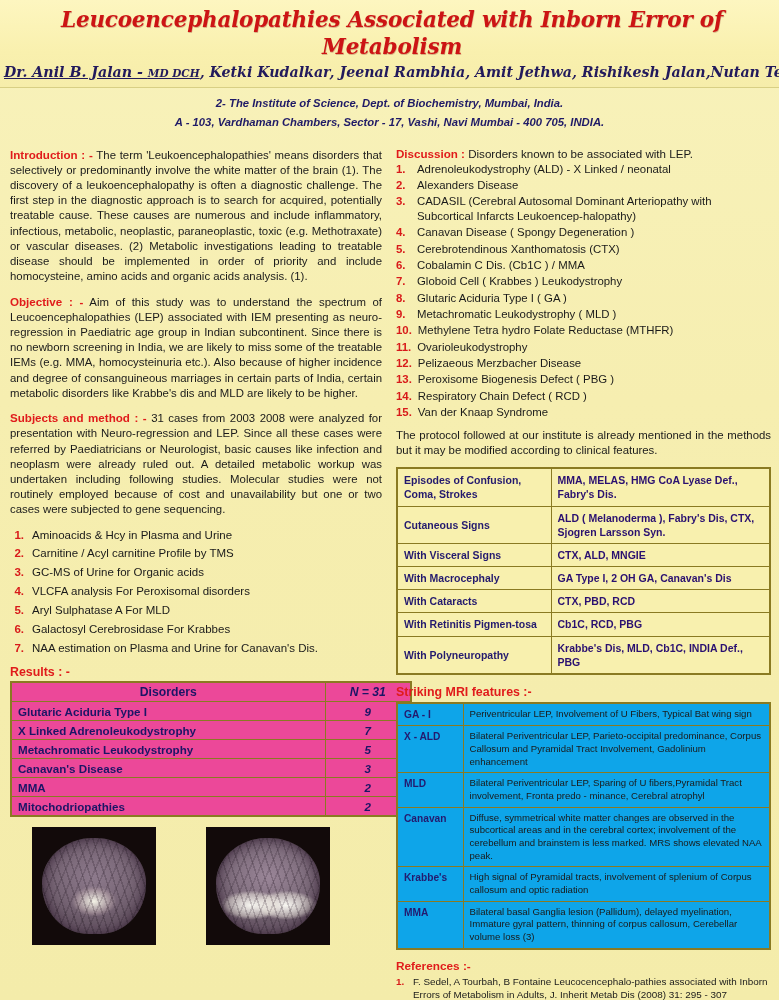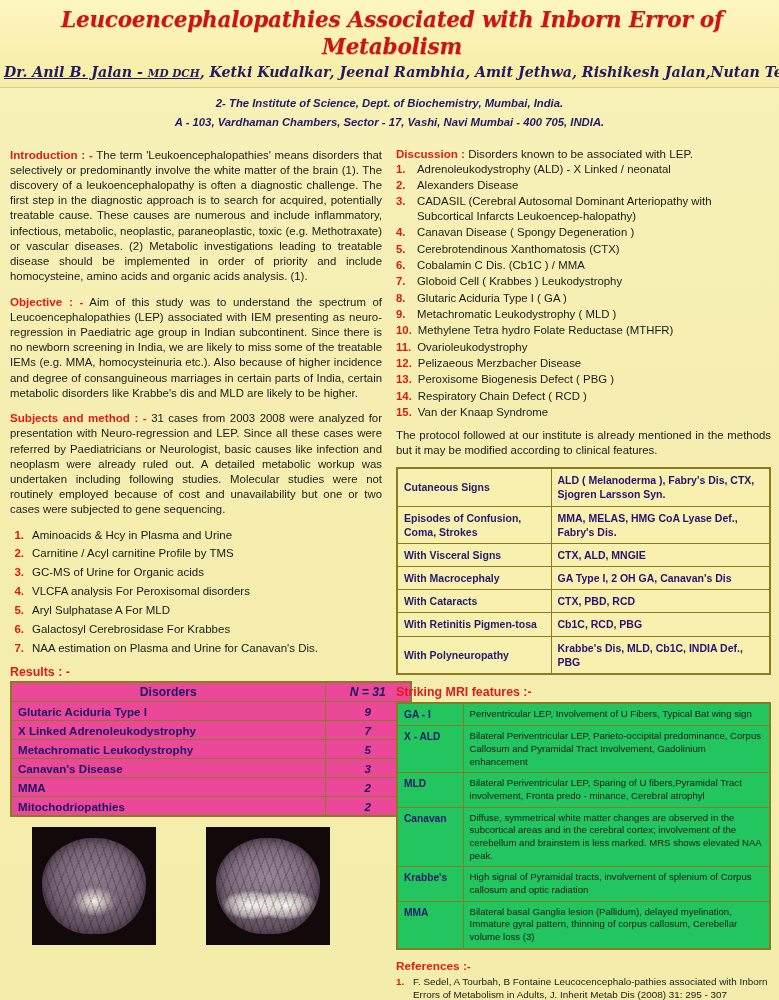--- a/index.html
+++ b/index.html
@@ -174,21 +174,21 @@
     padding: 4px 6px;
     vertical-align: middle;
   }
   .tbl-clin td.k { width: 154px; }
   .tbl-clin td.v { color: #2a1070; }
 
   
   .tbl-mri {
     width: 100%;
     border: 2px solid #8a7a22;
-    background: #22c55e;
+    background: #0ea5e9;
     margin-top: 3px;
   }
   .tbl-mri td {
     border: 1px solid #8a7a22;
     font-size: 9.6px;
     line-height: 1.32;
     padding: 4px 6px;
     vertical-align: top;
   }
   .tbl-mri td.k {
@@ -464,26 +464,26 @@
           <span class="n">15.</span>
           <span class="t">Van der Knaap Syndrome</span>
         </li>
       </ul>
 
     <p class="body-text">The protocol followed at our institute is already mentioned in the methods but it may be modified according to clinical features.</p>
 
     <table class="tbl-clin">
       <tbody id="clin-body">
           <tr>
+            <td class="k">Episodes of Confusion, Coma, Strokes</td>
+            <td class="v">MMA, MELAS, HMG CoA Lyase Def., Fabry's Dis.</td>
+          </tr>
+          <tr>
             <td class="k">Cutaneous Signs</td>
             <td class="v">ALD ( Melanoderma ), Fabry's Dis, CTX, Sjogren Larsson Syn.</td>
-          </tr>
-          <tr>
-            <td class="k">Episodes of Confusion, Coma, Strokes</td>
-            <td class="v">MMA, MELAS, HMG CoA Lyase Def., Fabry's Dis.</td>
           </tr>
           <tr>
             <td class="k">With Visceral Signs</td>
             <td class="v">CTX, ALD, MNGIE</td>
           </tr>
           <tr>
             <td class="k">With Macrocephaly</td>
             <td class="v">GA Type I, 2 OH GA, Canavan's Dis</td>
           </tr>
           <tr>

